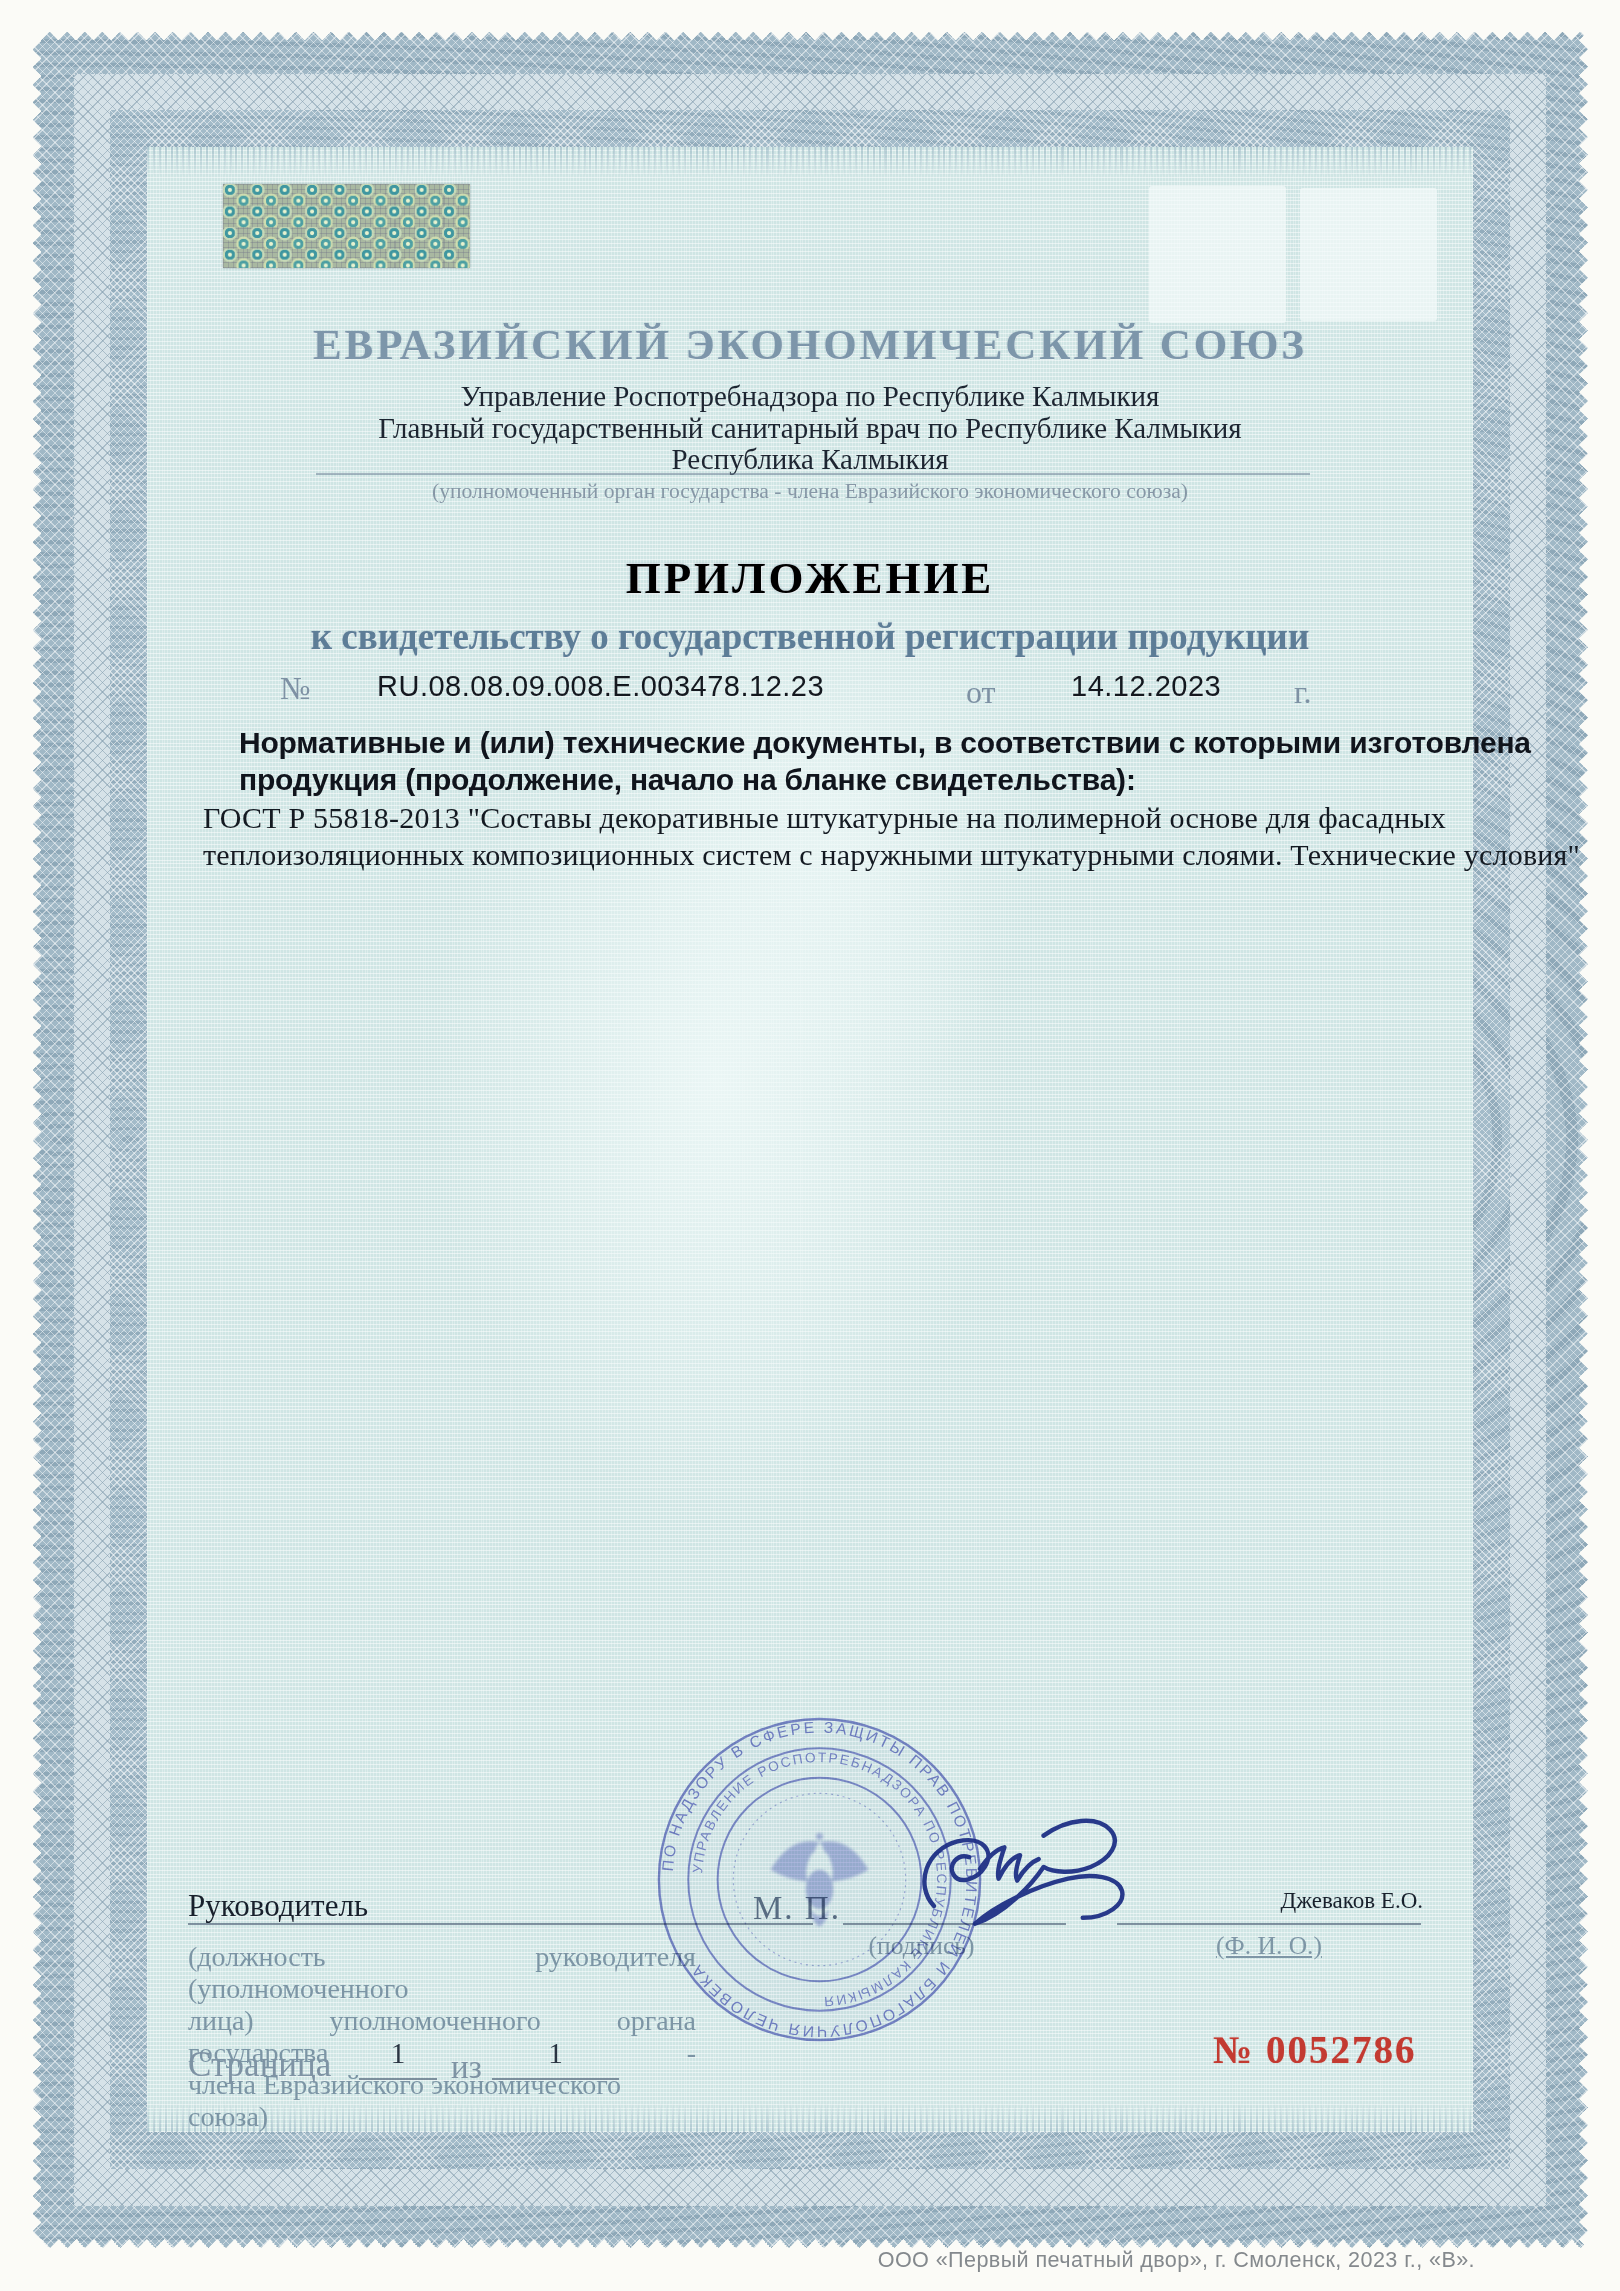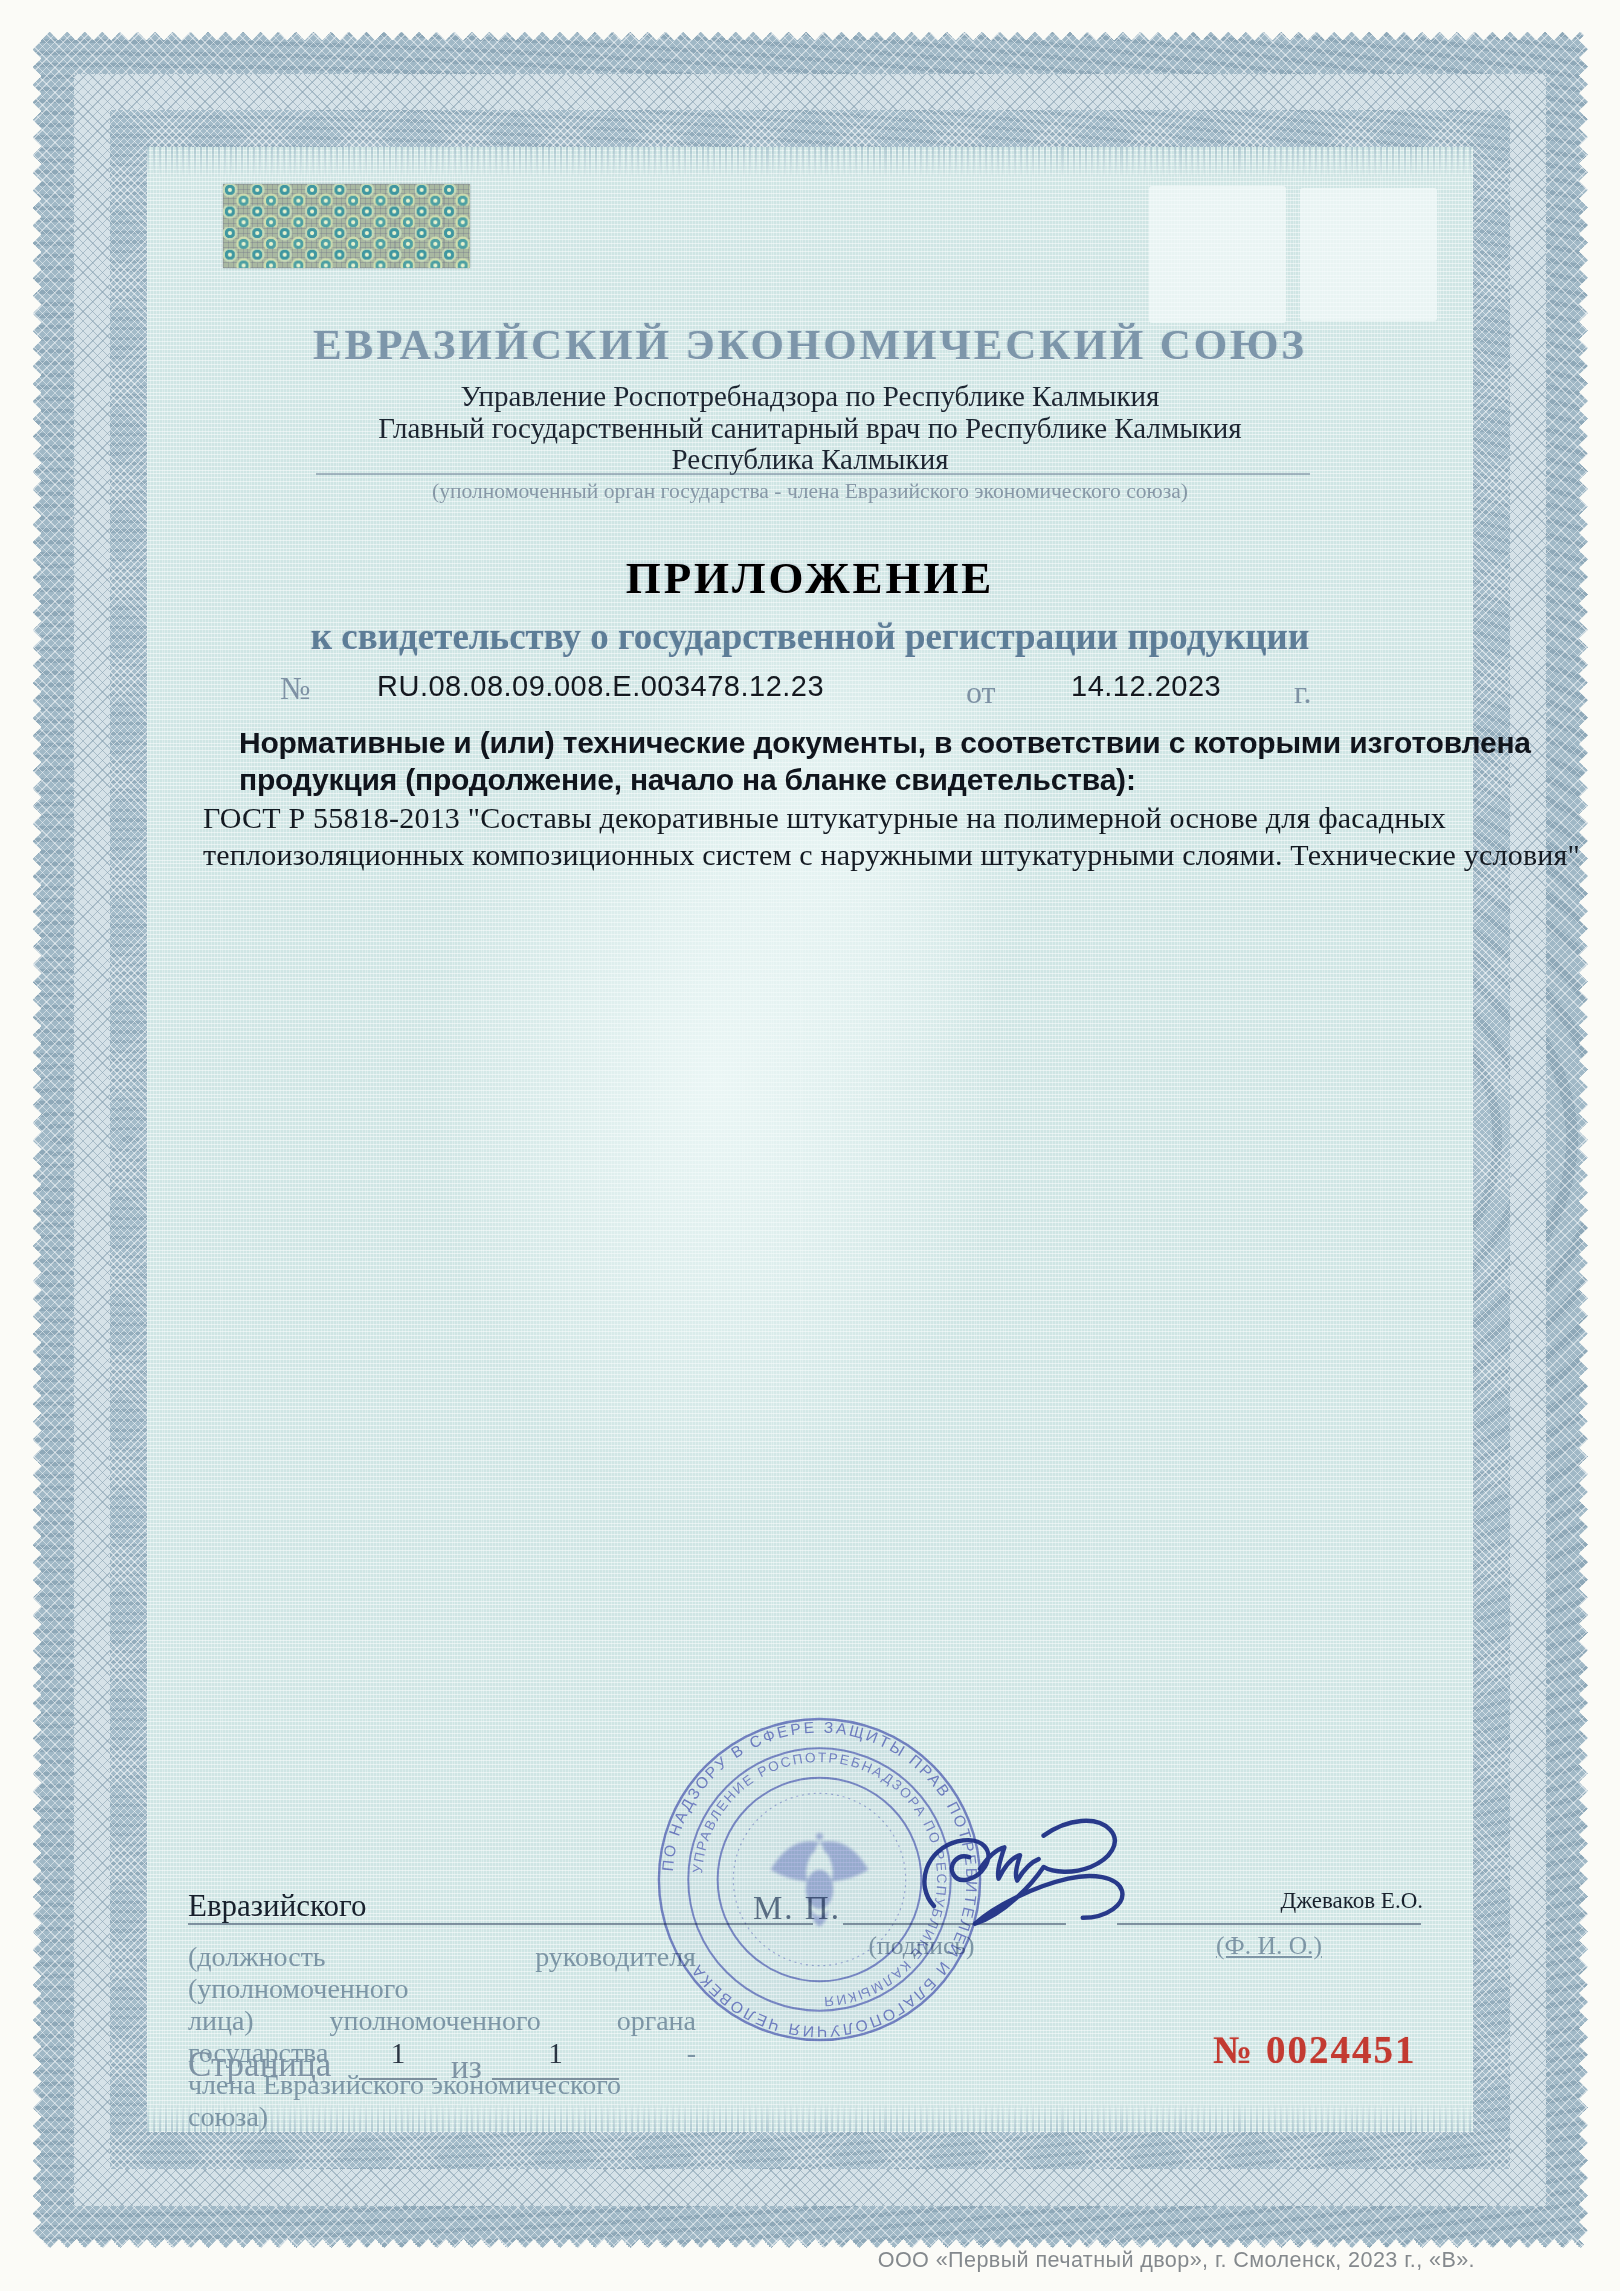--- a/index.html
+++ b/index.html
@@ -153,21 +153,21 @@
   <div class="abs reg-val">RU.08.08.09.008.E.003478.12.23</div>
   <div class="abs glabel reg-from">от</div>
   <div class="abs reg-date">14.12.2023</div>
   <div class="abs glabel reg-year">г.</div>
 
   <div class="abs bh bh1">Нормативные и (или) технические документы, в соответствии с которыми изготовлена</div>
   <div class="abs bh bh2">продукция (продолжение, начало на бланке свидетельства):</div>
   <div class="abs gp gp1">ГОСТ Р 55818-2013 "Составы декоративные штукатурные на полимерной основе для фасадных</div>
   <div class="abs gp gp2">теплоизоляционных композиционных систем с наружными штукатурными слоями. Технические условия"</div>
 
-  <div class="abs ruk">Евразийского</div>
+  <div class="abs ruk">Руководитель</div>
   <div class="uline line-long"></div>
   <div class="abs mp">М. П.</div>
   <div class="uline line-sign"></div>
   <div class="abs cap cap-sign">(подпись)</div>
   <div class="abs name-val">Джеваков Е.О.</div>
   <div class="uline line-name"></div>
   <div class="abs cap cap-name">(Ф. И. О.)</div>
   <div class="abs pos-cap">
     <div class="jl">(должность руководителя (уполномоченного</div>
     <div class="jl">лица) уполномоченного органа государства -</div>
@@ -208,18 +208,18 @@
              M 95,62 C 103,50 112,42 120,40 C 116,52 112,64 114,72 C 120,60 128,50 136,48 C 133,58 130,68 133,74 C 139,64 147,55 155,52
              M 160,28 C 185,10 215,8 228,22 C 240,35 228,52 208,60 C 190,67 170,66 160,60 C 148,78 120,108 90,118 C 110,100 150,80 185,72 C 210,66 235,70 240,84 C 244,98 225,112 200,112" fill="none" stroke="#1e2f85" stroke-width="4.5" stroke-linecap="round" stroke-linejoin="round" opacity=".95"></path>
   </svg>
 
   <div class="abs pg-label">Страница</div>
   <div class="abs pg-val pg-v1">1</div>
   <div class="uline pg-l1"></div>
   <div class="abs pg-of">из</div>
   <div class="abs pg-val pg-v2">1</div>
   <div class="uline pg-l2"></div>
-  <div class="abs serial">№ 0024451</div>
+  <div class="abs serial">№ 0052786</div>
 
   <div class="printer">ООО «Первый печатный двор», г. Смоленск, 2023 г., «В».</div>
 
 </div>
 
 
 </body></html>

